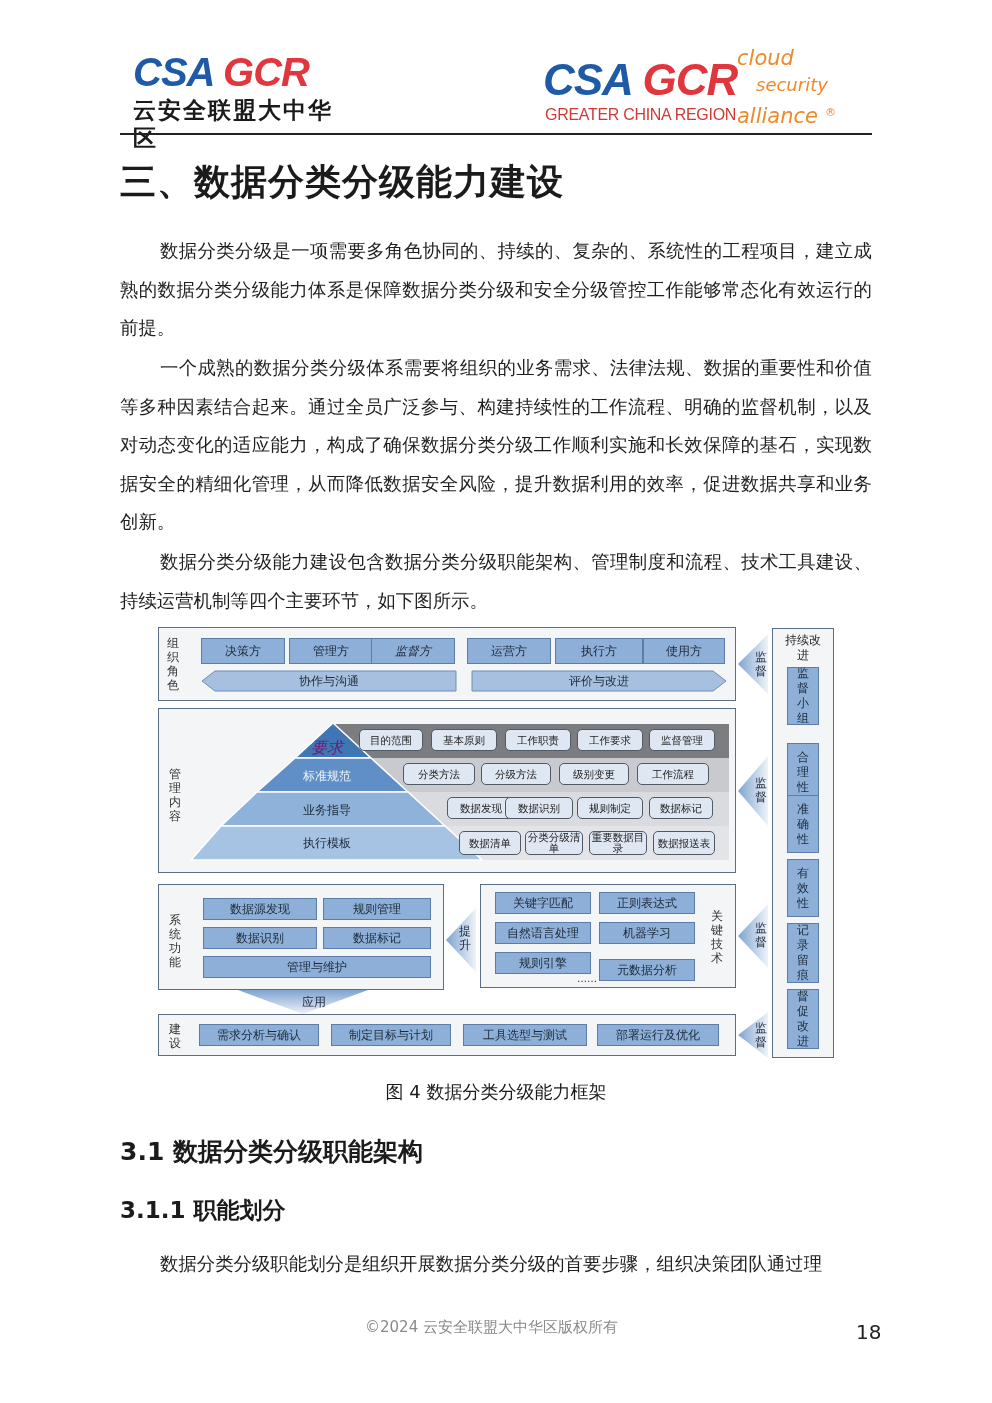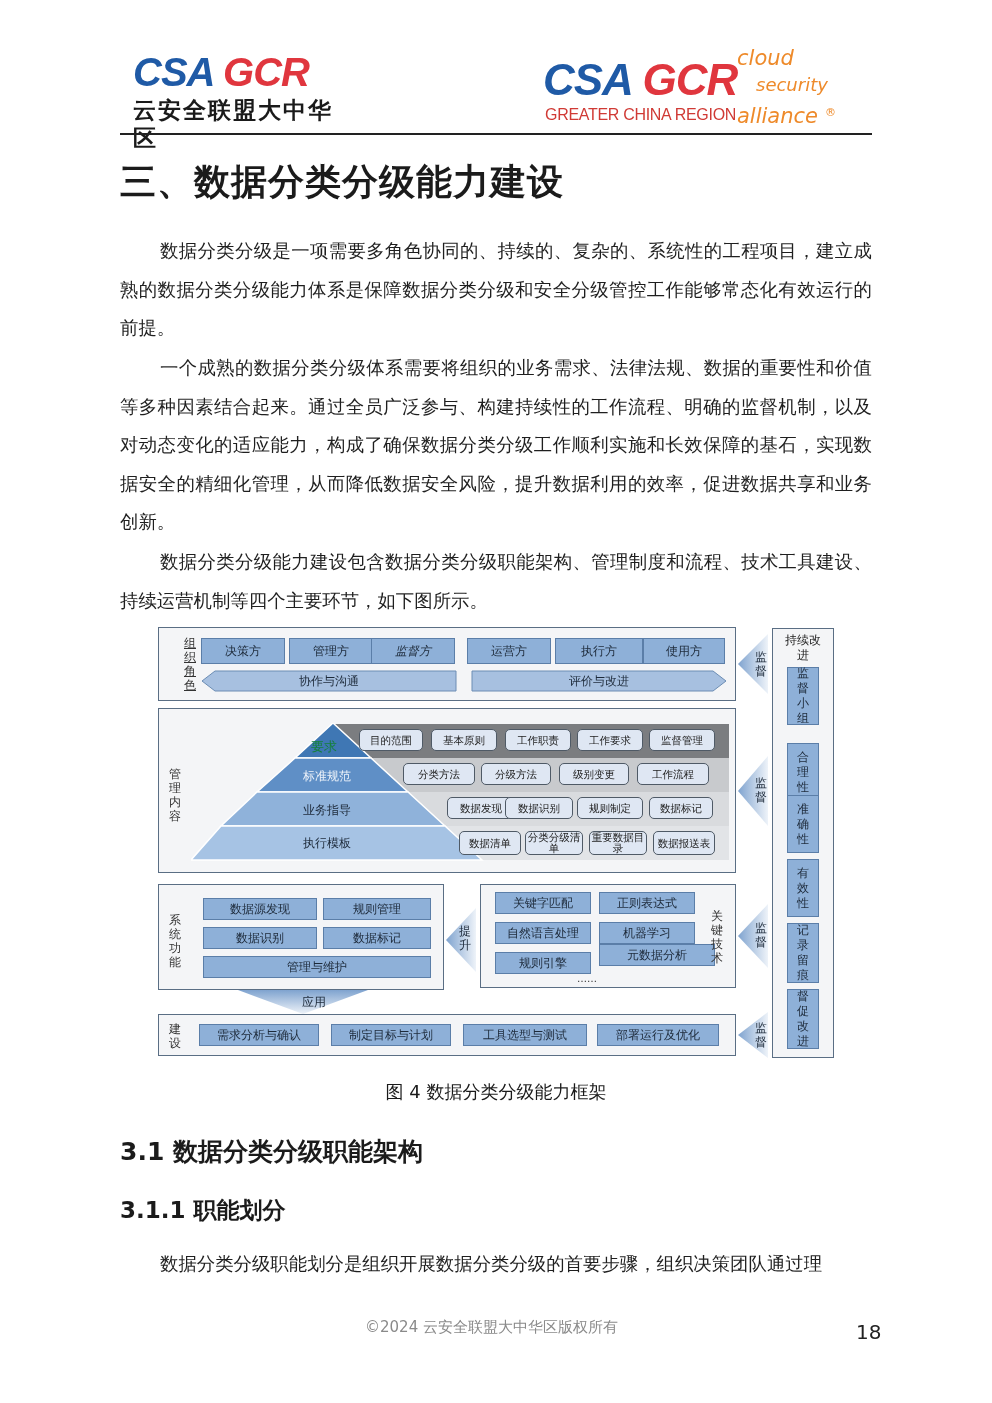--- a/index.html
+++ b/index.html
@@ -68,21 +68,21 @@
 
 <div class="abs h1">三、数据分类分级能力建设</div>
 
 <div class="abs para p1">数据分类分级是一项需要多角色协同的、持续的、复杂的、系统性的工程项目，建立成熟的数据分类分级能力体系是保障数据分类分级和安全分级管控工作能够常态化有效运行的前提。</div>
 <div class="abs para p2">一个成熟的数据分类分级体系需要将组织的业务需求、法律法规、数据的重要性和价值等多种因素结合起来。通过全员广泛参与、构建持续性的工作流程、明确的监督机制，以及对动态变化的适应能力，构成了确保数据分类分级工作顺利实施和长效保障的基石，实现数据安全的精细化管理，从而降低数据安全风险，提升数据利用的效率，促进数据共享和业务创新。</div>
 <div class="abs para p3">数据分类分级能力建设包含数据分类分级职能架构、管理制度和流程、技术工具建设、持续运营机制等四个主要环节，如下图所示。</div>
 
 <div class="abs" style="left:0;top:0;width:992px;height:1403px;pointer-events:none;">
 
   <div class="panel" style="left:158px;top:627px;width:578px;height:74px;">
-    <div class="vlabel" style="left:25px;top:8px;text-decoration:underline;">组织角色</div>
+    <div class="vlabel" style="left:8px;top:8px;">组织角色</div>
     <div class="bx" style="left:42px;top:10px;width:84px;height:26px;">决策方</div>
     <div class="bx" style="left:130px;top:10px;width:84px;height:26px;">管理方</div>
     <div class="bx" style="left:212px;top:10px;width:84px;height:26px;font-style:italic;">监督方</div>
     <div class="bx" style="left:308px;top:10px;width:84px;height:26px;">运营方</div>
     <div class="bx" style="left:396px;top:10px;width:88px;height:26px;">执行方</div>
     <div class="bx" style="left:484px;top:10px;width:82px;height:26px;">使用方</div>
     <div class="arrowbar" style="left:42px;top:42px;width:256px;">
       <svg width="256" height="22" style="position:absolute;left:0;top:0;">
           <polygon points="14,1 255,1 255,21 14,21 1,11" fill="#a7c0e0" stroke="#6c8db4" stroke-width="1"></polygon>
         </svg>
@@ -103,21 +103,21 @@
     <div style="position:absolute;left:174px;top:49px;width:396px;height:34px;background:#c8cacd;"></div>
     <div style="position:absolute;left:174px;top:83px;width:396px;height:34px;background:#d9dbde;"></div>
     <div style="position:absolute;left:174px;top:117px;width:396px;height:34px;background:#e2e4e7;"></div>
 
     <svg width="310" height="140" style="position:absolute;left:32px;top:14px;">
       <polygon points="142,0 180,35 104,35" fill="#3f77b4" stroke="#fff" stroke-width="1.5"></polygon>
       <polygon points="104,35 180,35 217,69 66,69" fill="#5f8fc6" stroke="#fff" stroke-width="1.5"></polygon>
       <polygon points="66,69 217,69 254,103 30,103" fill="#8fb2da" stroke="#fff" stroke-width="1.5"></polygon>
       <polygon points="30,103 254,103 291,137 0,137" fill="#a6c3e4" stroke="#fff" stroke-width="1.5"></polygon>
     </svg>
-    <div style="position:absolute;left:152px;top:29px;font-family:'DejaVu Serif',serif;font-size:13px;color:#15803d;">要求</div>
+    <div style="position:absolute;left:152px;top:29px;font-family:'DejaVu Serif',serif;font-size:16px;color:#701a75;font-style:italic;">要求</div>
     <div style="position:absolute;left:144px;top:59px;font-family:'DejaVu Serif',serif;font-size:12px;color:#eef3fa;">标准规范</div>
     <div style="position:absolute;left:144px;top:93px;font-family:'DejaVu Serif',serif;font-size:12px;color:#1d2a3a;">业务指导</div>
     <div style="position:absolute;left:144px;top:126px;font-family:'DejaVu Serif',serif;font-size:12px;color:#1d2a3a;">执行模板</div>
 
     <div class="rbx" style="left:200px;top:20px;width:64px;height:22px;">目的范围</div>
     <div class="rbx" style="left:272px;top:20px;width:66px;height:22px;">基本原则</div>
     <div class="rbx" style="left:346px;top:20px;width:66px;height:22px;">工作职责</div>
     <div class="rbx" style="left:418px;top:20px;width:66px;height:22px;">工作要求</div>
     <div class="rbx" style="left:490px;top:20px;width:66px;height:22px;">监督管理</div>
 
@@ -158,21 +158,21 @@
       </svg>
     <span style="margin-left:12px;padding-top:16px;">提升</span>
   </div>
 
   <div class="panel" style="left:480px;top:884px;width:256px;height:104px;">
     <div class="bx" style="left:14px;top:7px;width:96px;height:22px;">关键字匹配</div>
     <div class="bx" style="left:118px;top:7px;width:96px;height:22px;">正则表达式</div>
     <div class="bx" style="left:14px;top:37px;width:96px;height:22px;">自然语言处理</div>
     <div class="bx" style="left:118px;top:37px;width:96px;height:22px;">机器学习</div>
     <div class="bx" style="left:14px;top:67px;width:96px;height:22px;">规则引擎</div>
-    <div class="bx" style="left:118px;top:59px;width:116px;height:22px;">元数据分析</div>
+    <div class="bx" style="left:118px;top:74px;width:96px;height:22px;">元数据分析</div>
     <div style="position:absolute;left:96px;top:88px;font-size:10px;color:#333;">……</div>
     <div class="vlabel" style="left:230px;top:24px;">关键技术</div>
   </div>
 
   <svg width="130" height="24" style="position:absolute;left:238px;top:990px;">
       <defs>
         <linearGradient id="g2" x1="0" x2="0" y1="0" y2="1">
           <stop offset="0" stop-color="#7fa3cf"></stop>
           <stop offset="1" stop-color="#eef3f9"></stop>
         </linearGradient>

